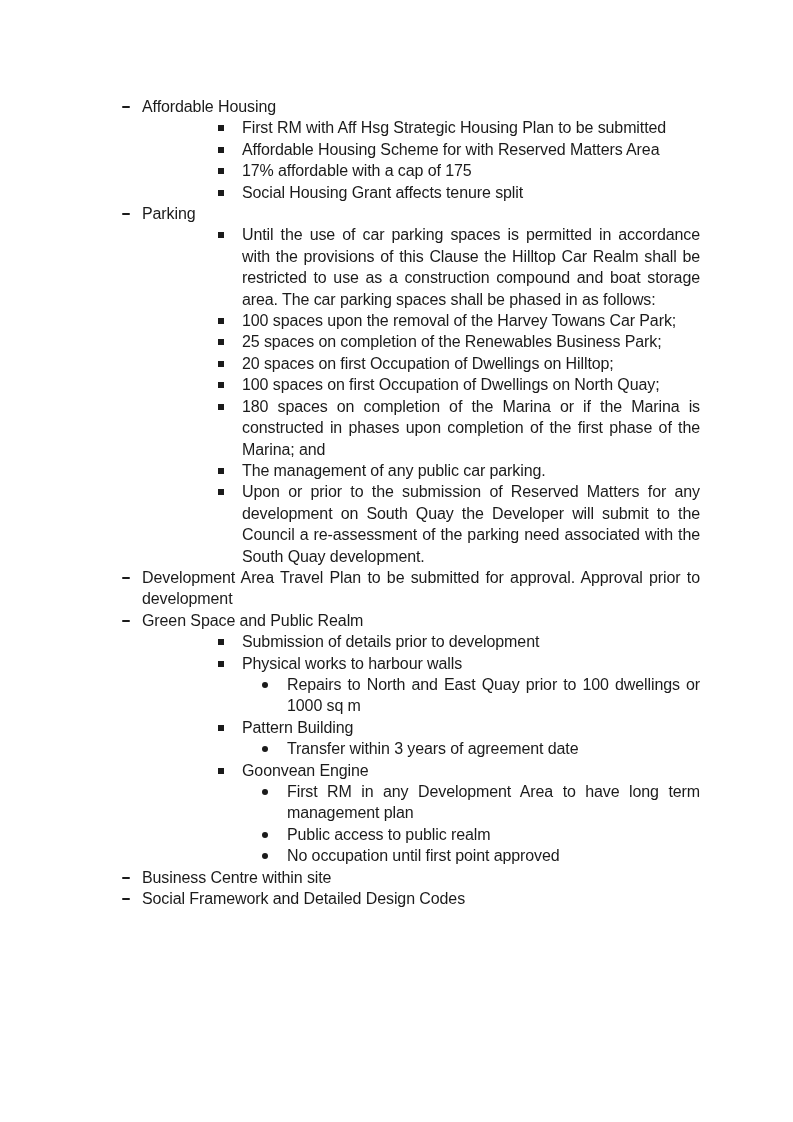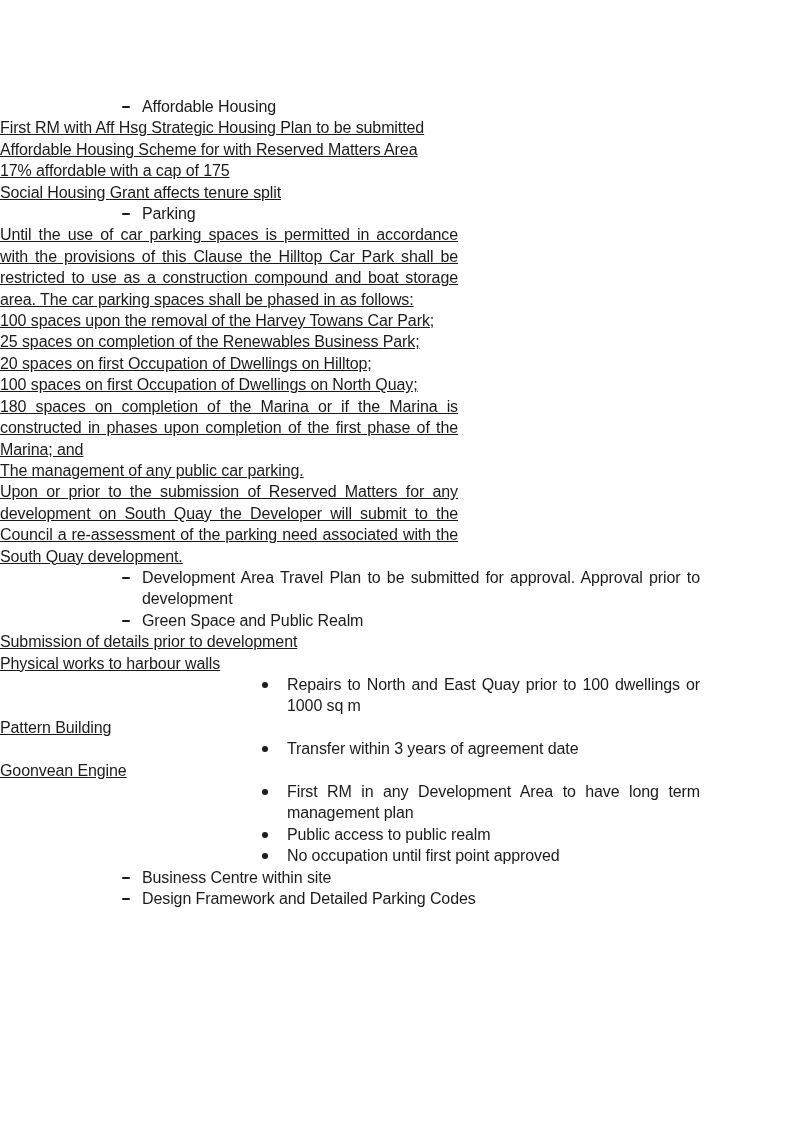--- a/index.html
+++ b/index.html
@@ -19,21 +19,21 @@
   }
   .li {
     position: relative;
     font-size: 16px;
     line-height: 21.4px;
     letter-spacing: -0.1px;
     color: #1b1b1b;
     text-align: justify;
   }
   .lvl1 { margin-left: 142px; width: 558px; }
-  .lvl2 { width: 458px; text-decoration: underline; }
+  .lvl2 { margin-left: 242px; width: 458px; }
   .lvl3 { margin-left: 287px; width: 413px; }
   .marker {
     position: absolute;
     display: block;
     background: #1b1b1b;
   }
   .marker.dash   { width: 8px;  height: 2px; left: -20px; top: 10px; border-radius: 1px; }
   .marker.square { width: 6px;  height: 6px; left: -24px; top: 8px; }
   .marker.dot    { width: 6px;  height: 6px; left: -25px; top: 8px; border-radius: 50%; }
   .text { display: block; }
@@ -69,21 +69,21 @@
     <div class="text">Social Housing Grant affects tenure split</div>
   </div>
 
   <div class="li lvl1">
     <span class="marker dash"></span>
     <div class="text">Parking</div>
   </div>
 
   <div class="li lvl2">
     <span class="marker square"></span>
-    <div class="text">Until the use of car parking spaces is permitted in accordance with the provisions of this Clause the Hilltop Car Park shall be restricted to use as a construction compound and boat storage area. The car parking spaces shall be phased in as follows:</div>
+    <div class="text">Until the use of car parking spaces is permitted in accordance with the provisions of this Clause the Hilltop Car Realm shall be restricted to use as a construction compound and boat storage area. The car parking spaces shall be phased in as follows:</div>
   </div>
 
   <div class="li lvl2">
     <span class="marker square"></span>
     <div class="text">100 spaces upon the removal of the Harvey Towans Car Park;</div>
   </div>
 
   <div class="li lvl2">
     <span class="marker square"></span>
     <div class="text">25 spaces on completion of the Renewables Business Park;</div>
@@ -171,16 +171,16 @@
     <div class="text">No occupation until first point approved</div>
   </div>
 
   <div class="li lvl1">
     <span class="marker dash"></span>
     <div class="text">Business Centre within site</div>
   </div>
 
   <div class="li lvl1">
     <span class="marker dash"></span>
-    <div class="text">Design Framework and Detailed Parking Codes</div>
+    <div class="text">Social Framework and Detailed Design Codes</div>
   </div>
 </section>
 </main>
 
 </body></html>

